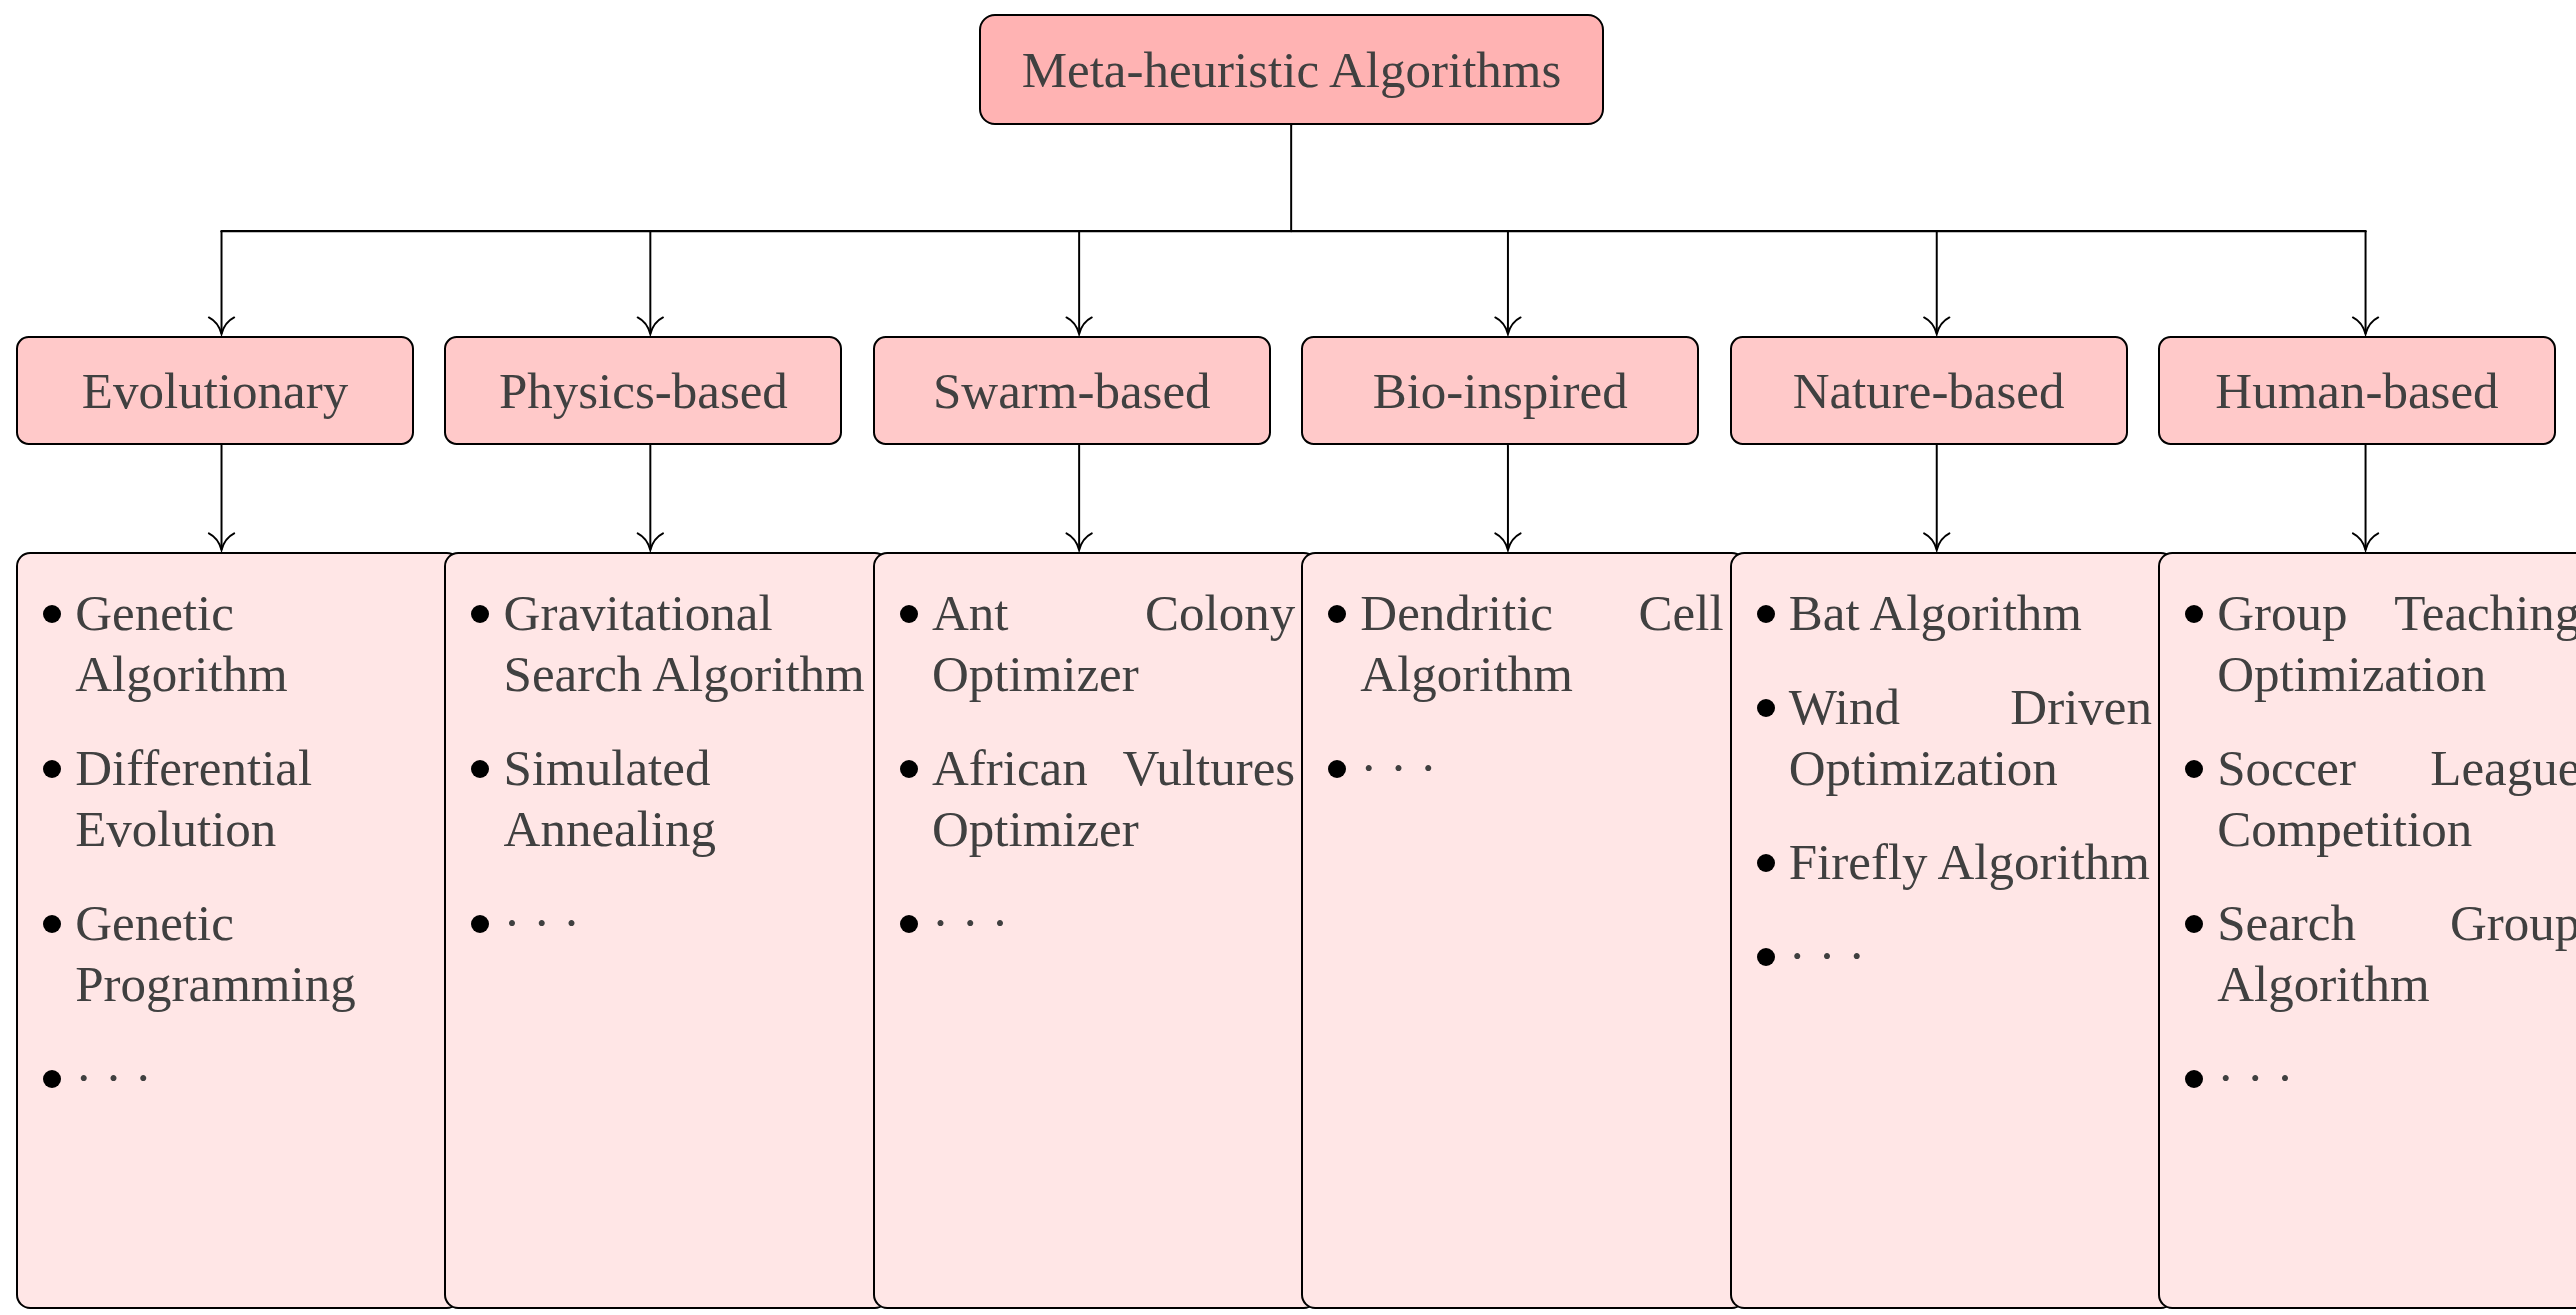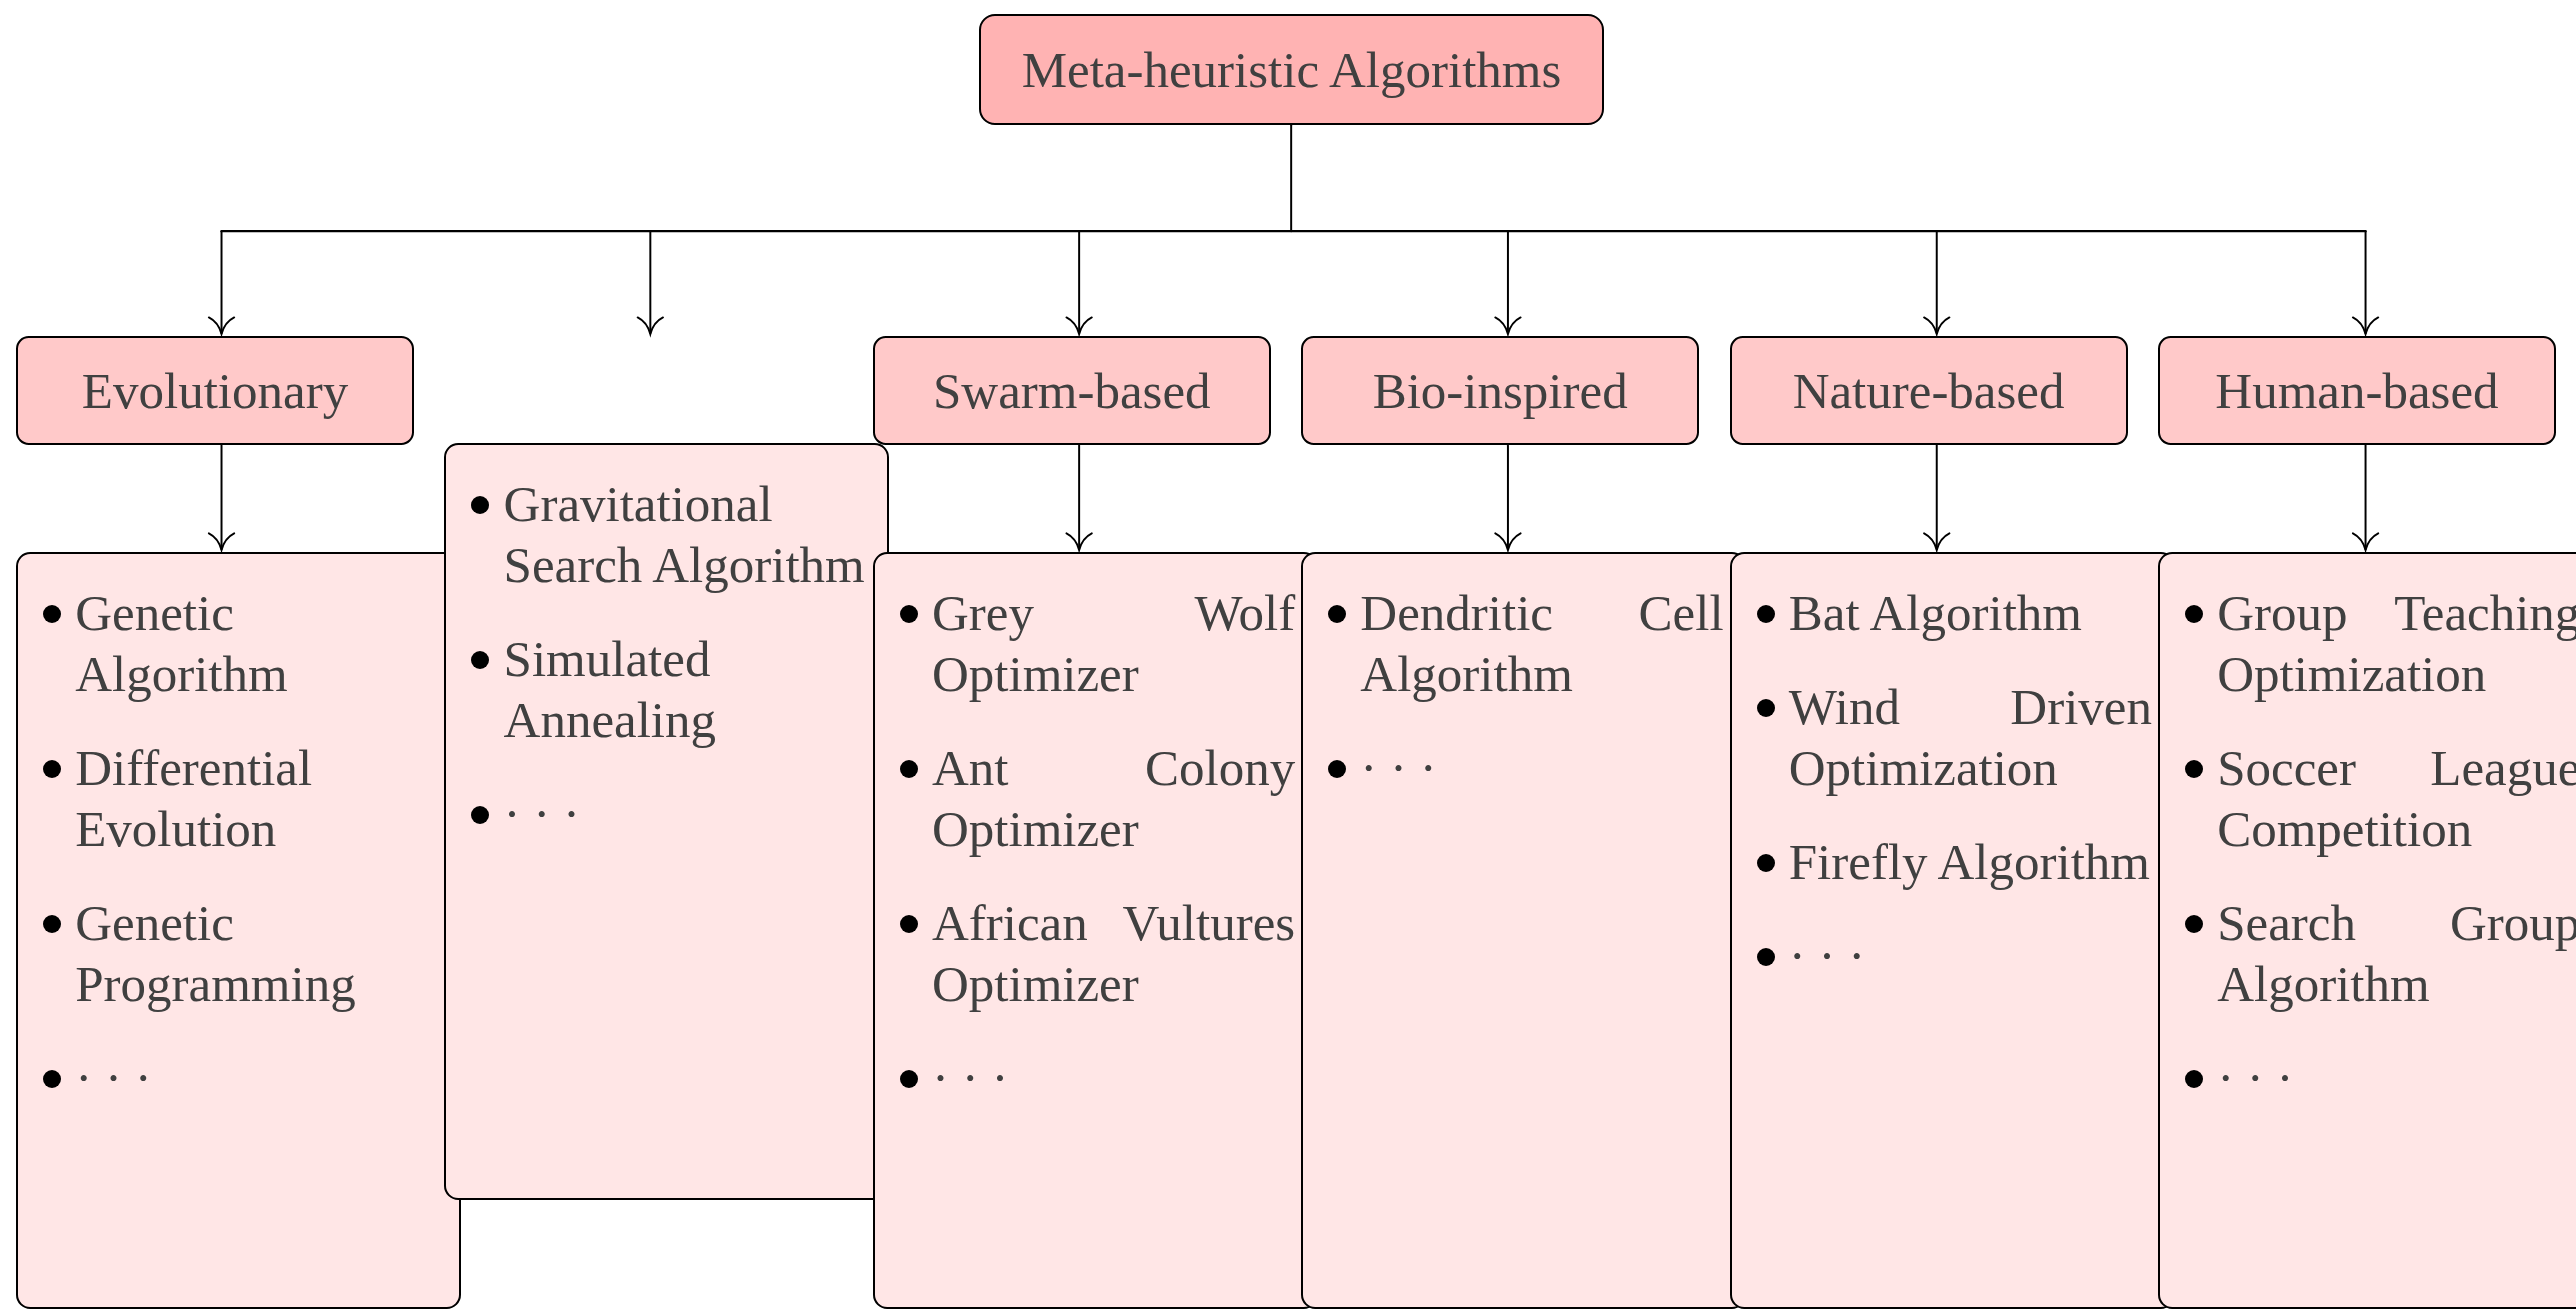--- a/index.html
+++ b/index.html
@@ -157,20 +157,23 @@
             <span class="item-text">Genetic Programming</span>
           </div>
         <div class="item">
             <span class="bullet"></span>
             <span class="item-text">· · ·</span>
           </div>
       </div>
     </div>
 
     <div class="col">
+      <div class="node cat-box">
+        <span>Physics-based</span>
+      </div>
       <div class="list-box">
         <div class="item">
             <span class="bullet"></span>
             <span class="item-text">Gravitational Search Algorithm</span>
           </div>
         <div class="item">
             <span class="bullet"></span>
             <span class="item-text">Simulated Annealing</span>
           </div>
         <div class="item">
@@ -178,24 +181,20 @@
             <span class="item-text">· · ·</span>
           </div>
       </div>
     </div>
 
     <div class="col">
       <div class="node cat-box">
         <span>Swarm-based</span>
       </div>
       <div class="list-box">
-        <div class="item">
-            <span class="bullet"></span>
-            <span class="item-text">Grey Wolf Optimizer</span>
-          </div>
         <div class="item">
             <span class="bullet"></span>
             <span class="item-text">Ant Colony Optimizer</span>
           </div>
         <div class="item">
             <span class="bullet"></span>
             <span class="item-text">African Vultures Optimizer</span>
           </div>
         <div class="item">
             <span class="bullet"></span>

